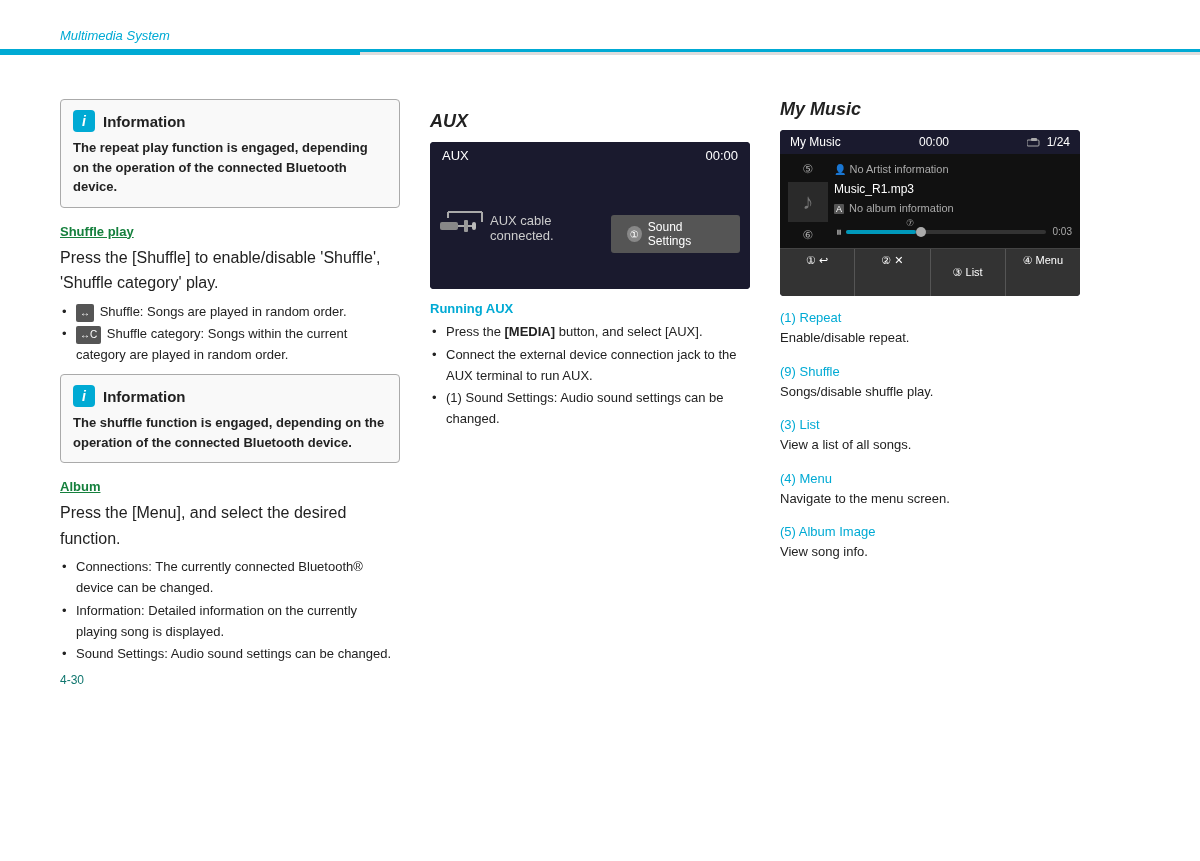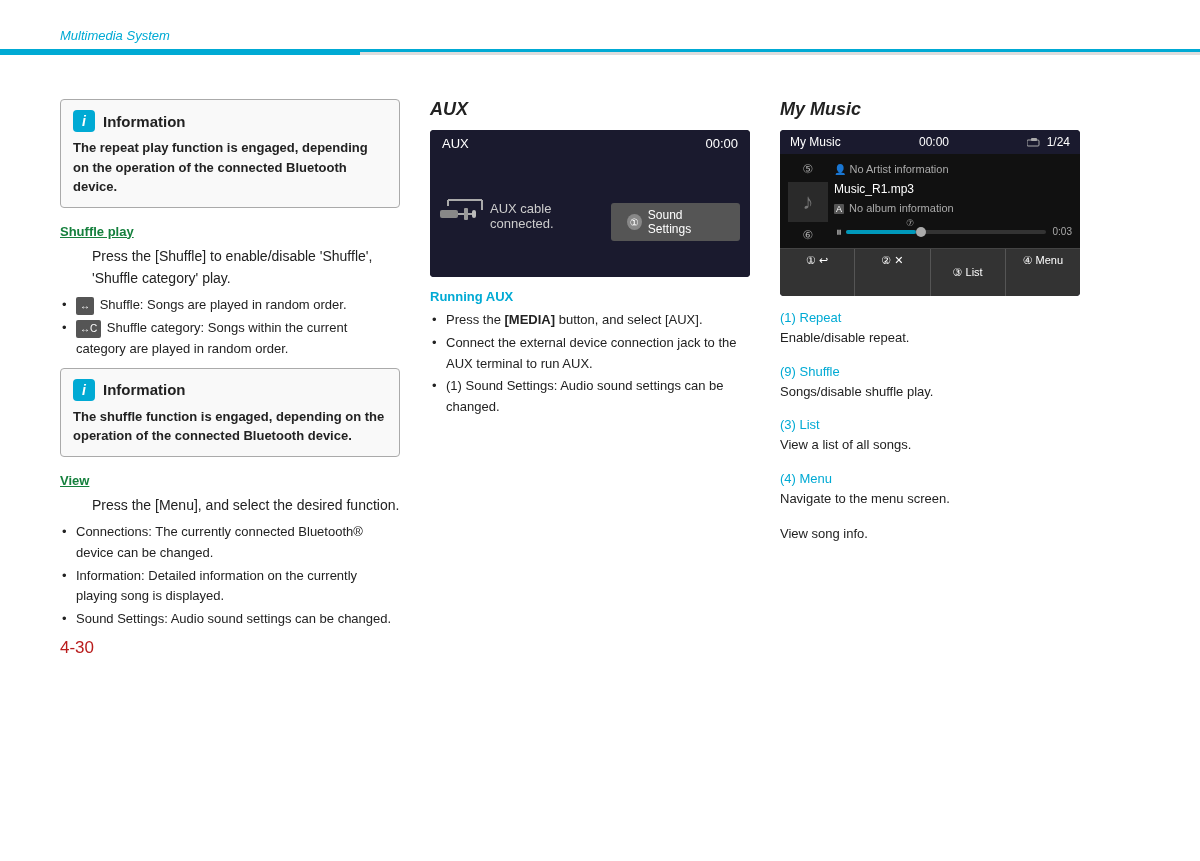--- a/index.html
+++ b/index.html
@@ -40,20 +40,21 @@
     
     .col-left {
       width: 340px;
       flex-shrink: 0;
     }
 
     
     .col-mid {
       width: 320px;
       flex-shrink: 0;
+      margin-top: 12px;
     }
 
     
     .col-right {
       flex: 1;
     }
 
     
     .info-box {
       border: 1px solid #aaa;
@@ -96,24 +97,23 @@
     .section-title {
       color: #15803d;
       font-size: 13px;
       font-weight: bold;
       text-decoration: underline;
       margin-bottom: 6px;
       margin-top: 12px;
     }
 
     .body-text {
-      font-size: 14px;
+      font-size: 16px;
       line-height: 1.6;
       margin-bottom: 6px;
-      margin-left: 32px;
     }
 
     .bullet-list {
       list-style: none;
       padding-left: 0;
       margin-bottom: 8px;
     }
     .bullet-list li {
       font-size: 13px;
       line-height: 1.6;
@@ -243,22 +243,22 @@
       font-weight: normal;
       font-size: 13px;
       margin-bottom: 3px;
     }
     .numbered-desc {
       font-size: 13px;
       line-height: 1.5;
     }
 
     .page-num {
-      color: #b91c1c;
-      font-size: 17px;
+      color: #0f766e;
+      font-size: 12px;
     }
   </style>
 </head>
 <body>
 
 <div class="header">
   <div class="header-title">Multimedia System</div>
 </div>
 <div class="header-line"></div>
 
@@ -288,21 +288,21 @@
     </ul>
 
     <div class="info-box">
       <div class="info-box-title">
         <span class="info-icon">i</span>
         <span>Information</span>
       </div>
       <p>The shuffle function is engaged, depending on the operation of the connected Bluetooth device.</p>
     </div>
 
-    <div class="section-title">View</div>
+    <div class="section-title">Album</div>
     <p class="body-text">Press the [Menu], and select the desired function.</p>
     <ul class="bullet-list">
       <li>Connections: The currently connected Bluetooth® device can be changed.</li>
       <li>Information: Detailed information on the currently playing song is displayed.</li>
       <li>Sound Settings: Audio sound settings can be changed.</li>
     </ul>
     <div class="page-num">4-30</div>
 
   </div>
 
@@ -421,18 +421,19 @@
       <div class="numbered-label">(3) List</div>
       <div class="numbered-desc">View a list of all songs.</div>
     </div>
 
     <div class="numbered-item">
       <div class="numbered-label">(4) Menu</div>
       <div class="numbered-desc">Navigate to the menu screen.</div>
     </div>
 
     <div class="numbered-item">
+      <div class="numbered-label">(5) Album Image</div>
       <div class="numbered-desc">View song info.</div>
     </div>
 
   </div>
 
 </div>
 
 </body></html>

